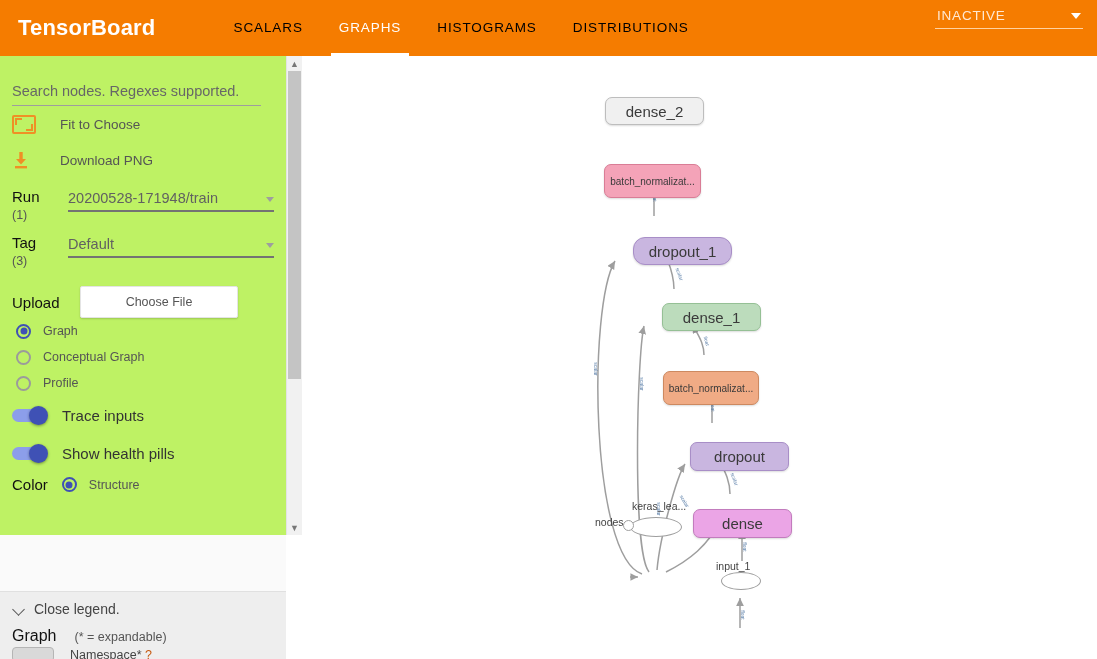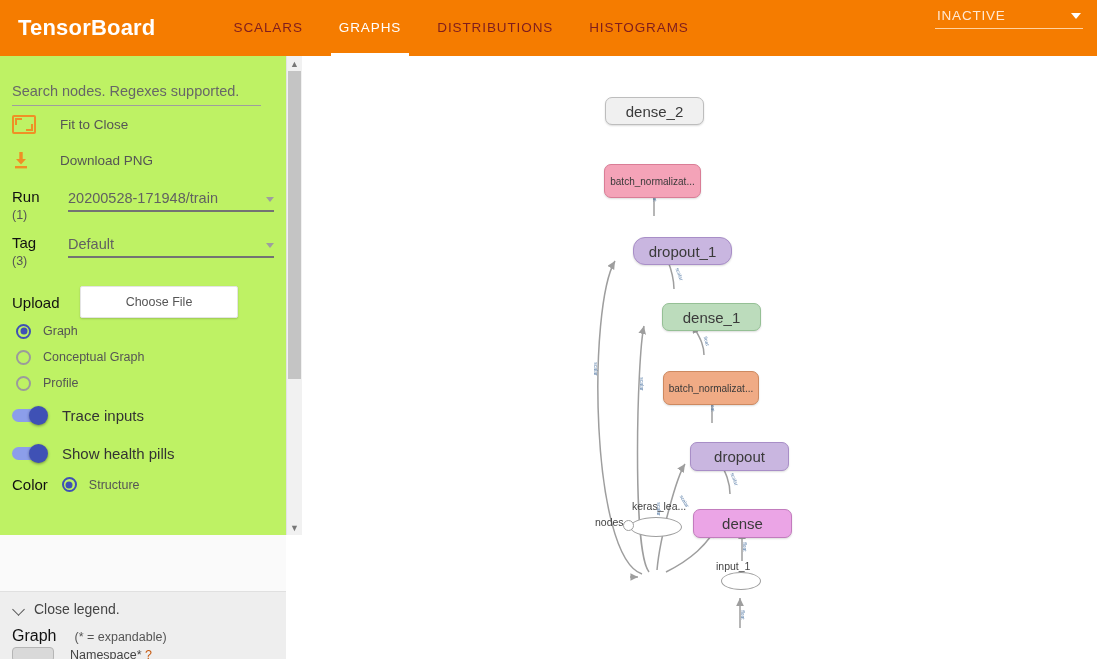--- a/index.html
+++ b/index.html
@@ -15,21 +15,21 @@
   .header{
     position:absolute;left:0;top:0;width:1097px;height:56px;
     background:#f57c00;display:flex;align-items:center;
   }
   .brand{
     color:#fff;font-size:22px;font-weight:bold;letter-spacing:.2px;
     margin-left:18px;margin-right:60px;
   }
   .tabs{display:flex;align-items:center;height:56px;}
   .tab{
-    color:#7f1d1d;font-size:13.5px;letter-spacing:.9px;
+    color:#000000;font-size:13.5px;letter-spacing:.9px;
     padding:0 18px;height:56px;line-height:56px;position:relative;
     cursor:pointer;white-space:nowrap;
   }
   .tab.active{color:#ffffff;}
   .tab.active:after{
     content:"";position:absolute;left:10px;right:10px;bottom:0;height:3px;background:#ffffff;
   }
   .header-right{
     position:absolute;right:14px;top:6px;width:148px;
   }
@@ -193,43 +193,43 @@
 </head>
 <body>
 
 <div class="app">
 
   <div class="header">
     <div class="brand">TensorBoard</div>
     <div class="tabs">
       <div class="tab">SCALARS</div>
       <div class="tab active">GRAPHS</div>
+      <div class="tab">HISTOGRAMS</div>
       <div class="tab">DISTRIBUTIONS</div>
-      <div class="tab">HISTOGRAMS</div>
     </div>
     <div class="header-right">
       <div class="inactive-select">
         <span class="inactive-label">INACTIVE</span>
         <span class="caret"></span>
       </div>
     </div>
   </div>
 
   <div class="sidebar">
     <div class="sidebar-scroll">
 
       <div class="search-row">
         <input class="search-input" type="text" placeholder="Search nodes. Regexes supported." style="">
       </div>
 
       <div class="action-row">
         <span class="ico">
           <span class="fit-icon"></span>
         </span>
-        <span class="lbl">Fit to Close</span>
+        <span class="lbl">Fit to Choose</span>
       </div>
 
       <div class="action-row">
         <span class="ico">
           <svg class="dl-icon" viewBox="0 0 18 18" aria-hidden="true">
             <path d="M9 1 L9 9" stroke="#ef9025" stroke-width="3.4" fill="none"></path>
             <path d="M4 8 L9 13.5 L14 8 Z" fill="#ef9025"></path>
             <rect x="3" y="15" width="12" height="2.4" fill="#ef9025"></rect>
           </svg>
         </span>

